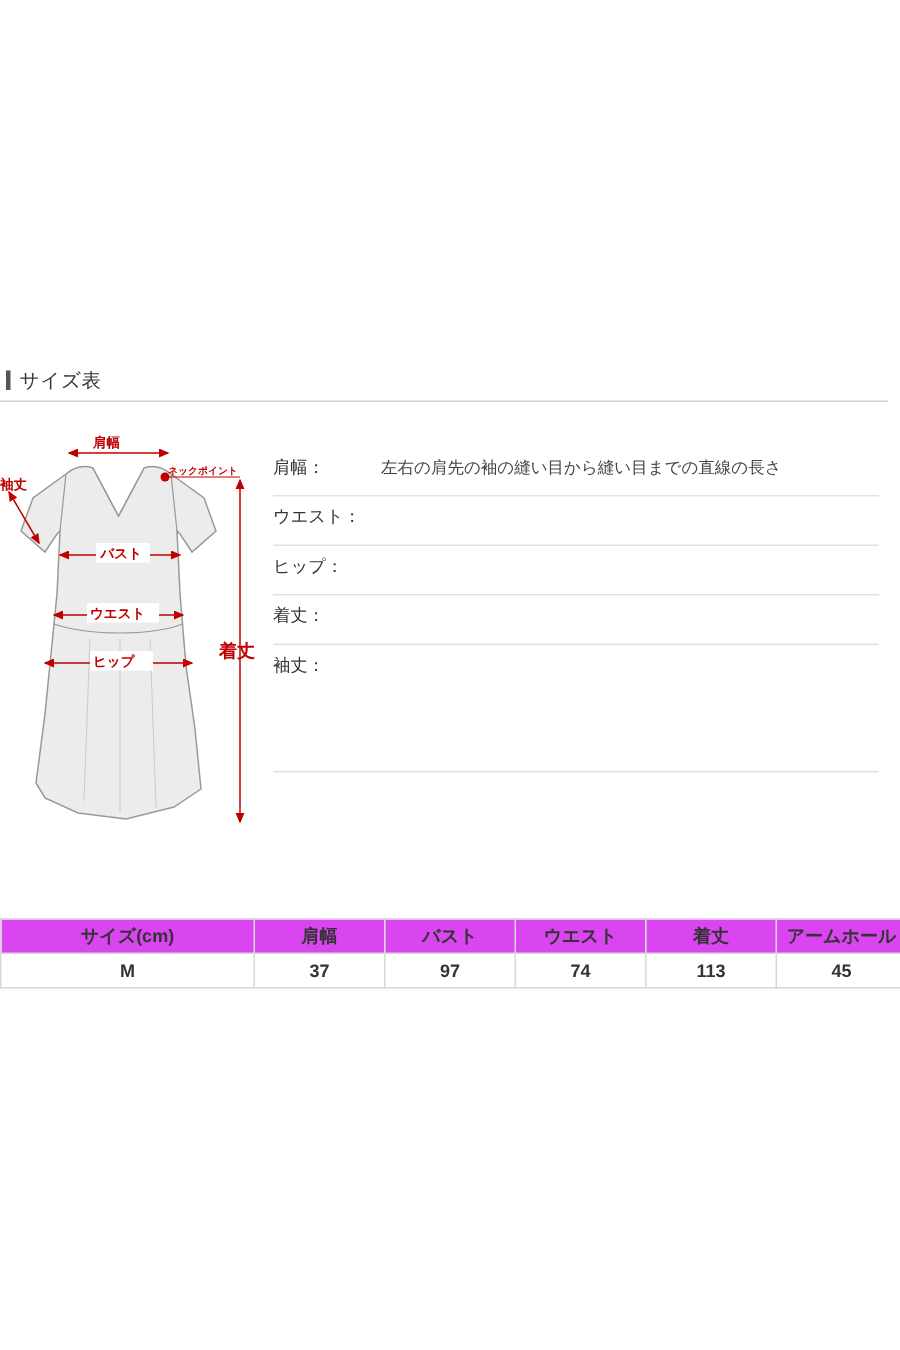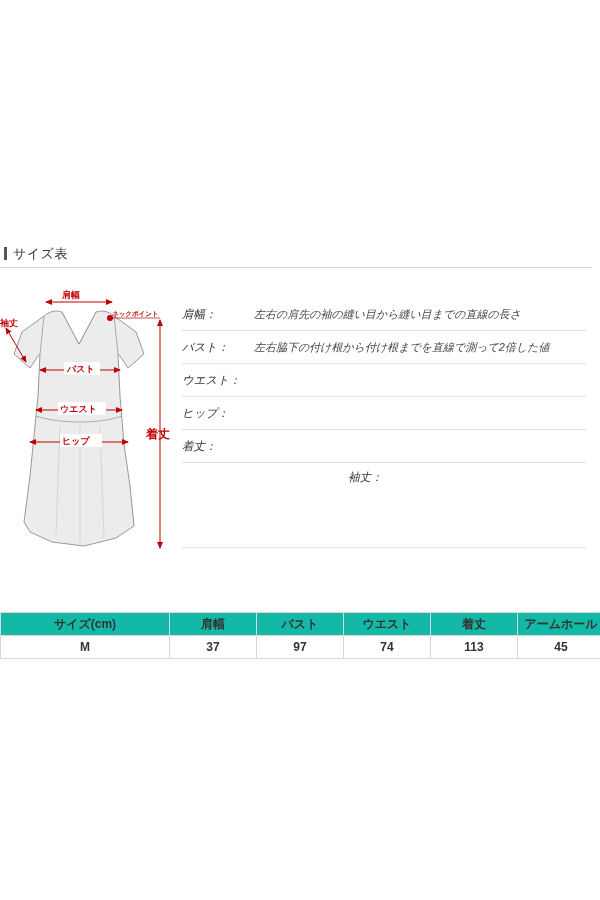--- a/index.html
+++ b/index.html
@@ -66,25 +66,24 @@
   }
 
   .deflist {
     position: absolute;
     left: 182px;
     top: 22px;
     width: 404px;
   }
   .defrow {
     display: flex;
-    align-items: center;
+    align-items: flex-start;
     border-bottom: 1px solid #e2e2e2;
     padding: 6px 0 6px 0;
     min-height: 20px;
-    font-style: italic;
   }
   .defrow:last-child { border-bottom: 1px solid #e2e2e2; flex-direction: column; }
   .defterm {
     width: 72px;
     flex: 0 0 72px;
     font-size: 11.5px;
     color: #333;
     line-height: 17px;
   }
   .defdesc {
@@ -107,21 +106,21 @@
   .sizetable td, .sizetable th {
     border: 1px solid #d8d8d8;
     text-align: center;
     font-size: 12px;
     height: 22px;
     padding: 0;
     font-weight: bold;
     color: #333;
   }
   .sizetable thead th {
-    background: #14b8a6;
+    background: #d946ef;
   }
   .sizetable tbody td {
     background: #ffffff;
     font-weight: bold;
   }
   .sizetable .col0 { width: 168px; }
   .sizetable .colx { width: 86px; }
 
   
   .lbl {
@@ -210,26 +209,20 @@
         <line x1="110" y1="42" x2="160" y2="42" stroke="#c00000" stroke-width="0.7"></line>
         <text class="lbl-big" x="146" y="162">着丈</text>
       </svg>
     </div>
 
     <div class="deflist">
       <div class="defrow">
         <div class="defterm">肩幅：</div>
         <div class="defdesc">
           <div>左右の肩先の袖の縫い目から縫い目までの直線の長さ</div>
-        </div>
-      </div>
-      <div class="defrow">
-        <div class="defterm">バスト：</div>
-        <div class="defdesc">
-          <div>左右脇下の付け根から付け根までを直線で測って2倍した値</div>
         </div>
       </div>
       <div class="defrow">
         <div class="defterm">ウエスト：</div>
       </div>
       <div class="defrow">
         <div class="defterm">ヒップ：</div>
       </div>
       <div class="defrow">
         <div class="defterm">着丈：</div>

